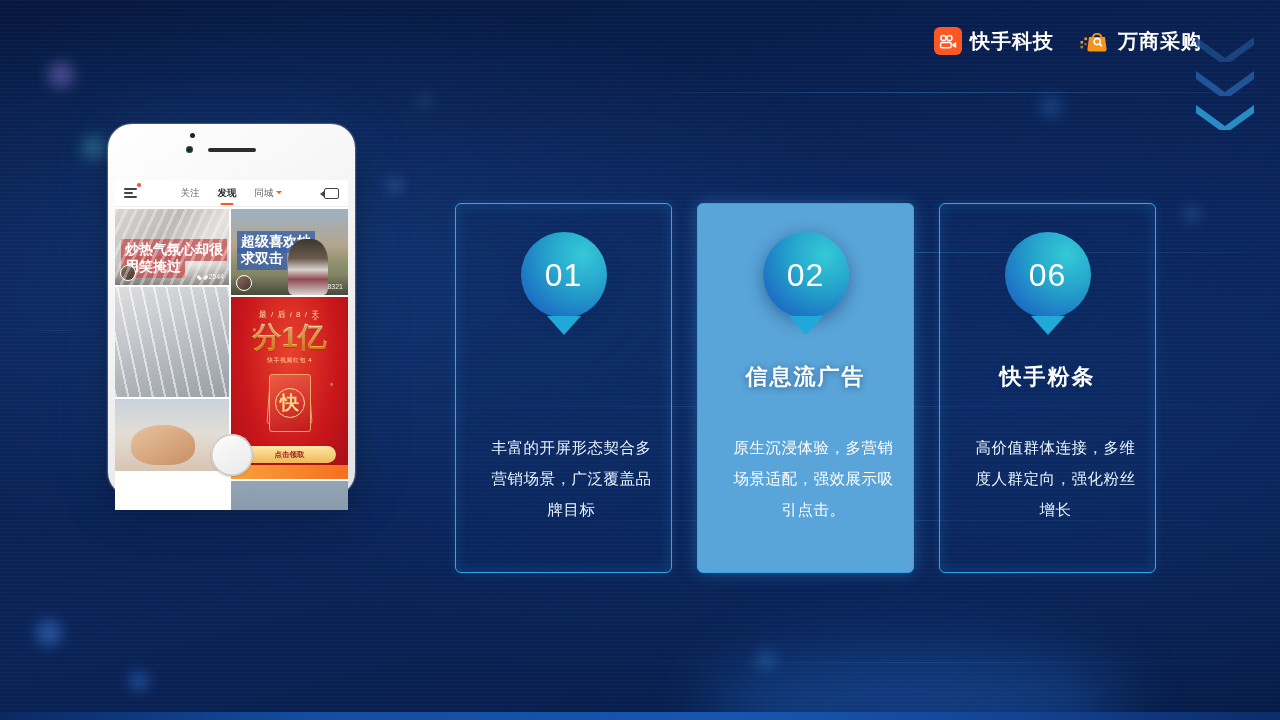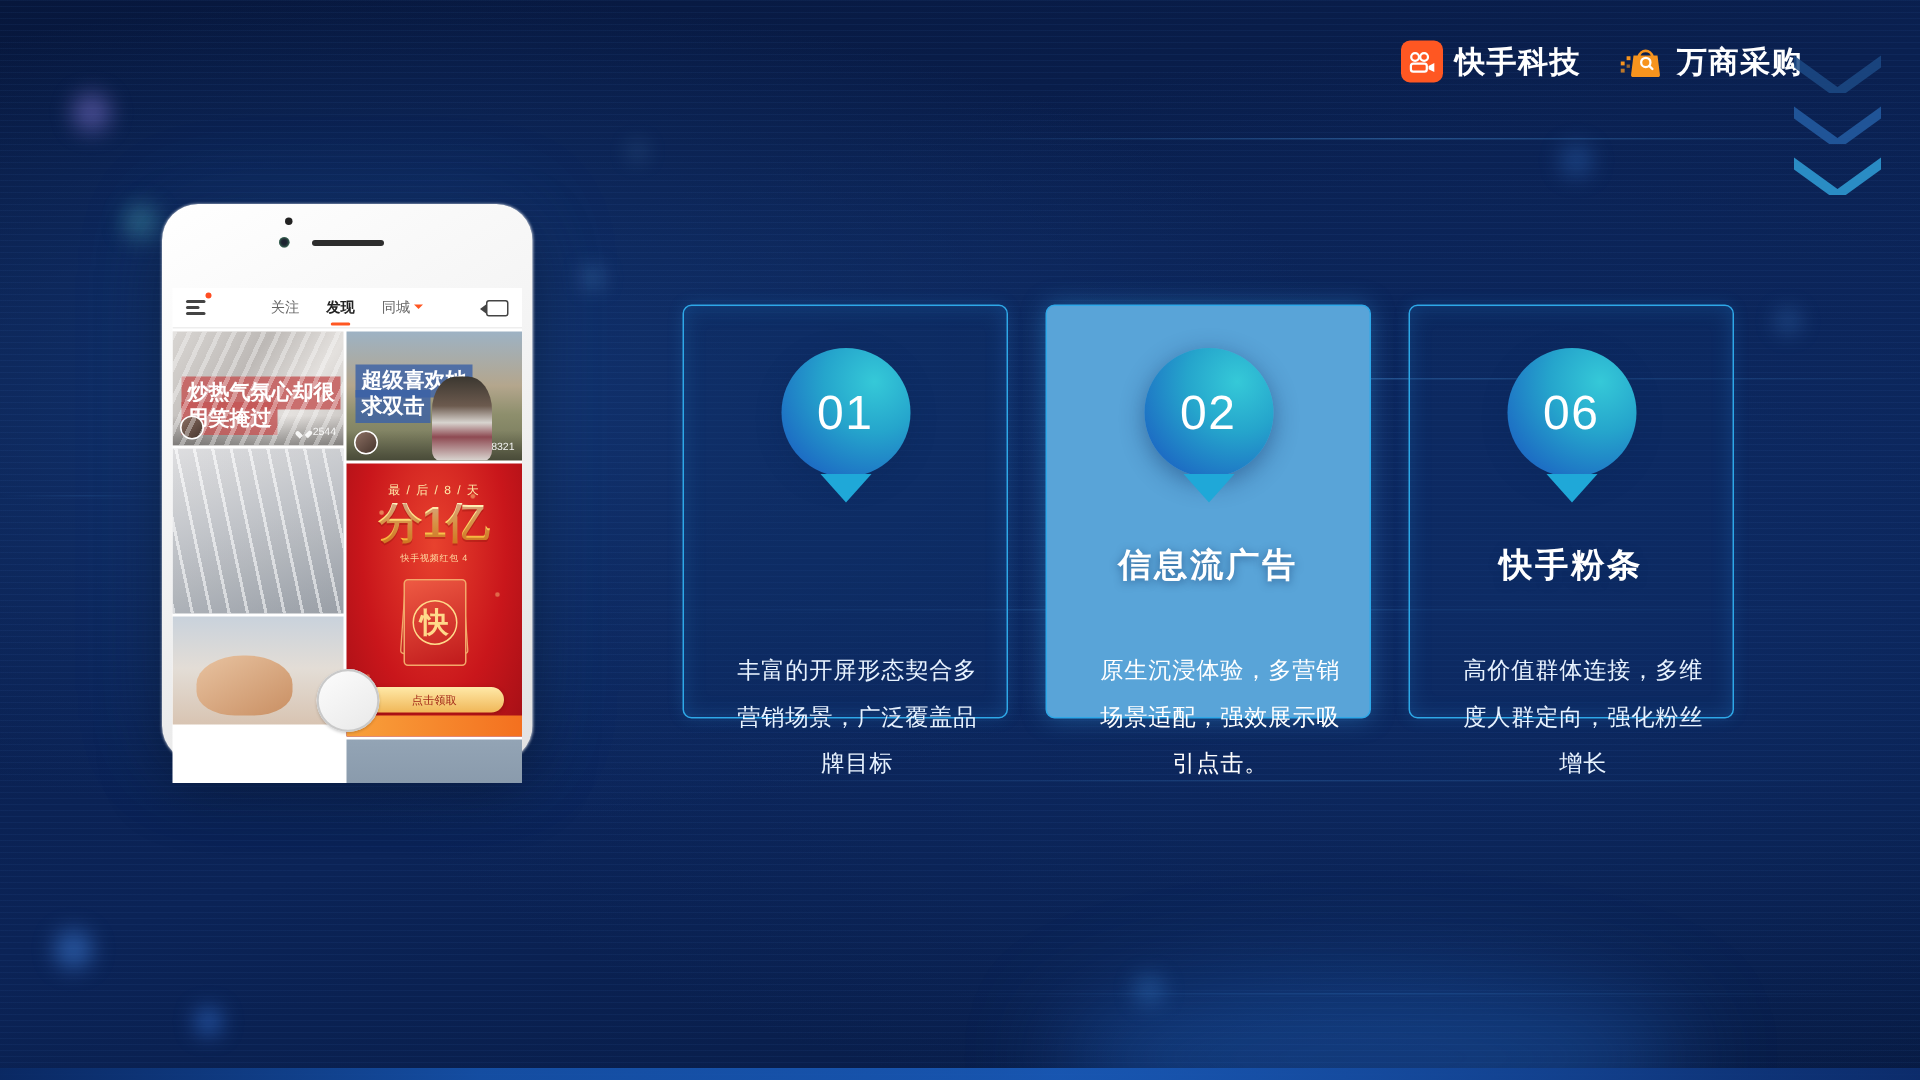--- a/index.html
+++ b/index.html
@@ -57,21 +57,21 @@
     display:flex; align-items:center; justify-content:center; }
   .logo-mark2 { width:30px; height:28px; display:flex; align-items:center; justify-content:center; }
   .logo-text { color:#ffffff; font-size:20px; font-weight:bold; letter-spacing:1px; }
 
   
   .chevrons { position:absolute; right:24px; top:34px; width:62px; }
   .chev { display:block; width:62px; height:28px; margin-bottom:6px; }
 
   
   #phone {
-    position:absolute; left:108px; top:136px; width:247px; height:372px;
+    position:absolute; left:108px; top:124px; width:247px; height:372px;
     background:linear-gradient(150deg,#ffffff 0%,#f3f3f3 46%,#e2e2e2 100%);
     border-radius:24px;
     box-shadow:0 0 2px rgba(255,255,255,.8),0 16px 42px rgba(0,0,0,.45),
                0 0 60px rgba(50,130,240,.18);
   }
   .speaker { position:absolute; left:50%; transform:translateX(-50%); top:24px;
     width:48px; height:4px; border-radius:3px; background:#2d2d2d; }
   .cam { position:absolute; left:78px; top:22px; width:7px; height:7px;
     border-radius:50%; background:#1d2230; box-shadow:inset 0 0 2px #5a7; }
   .dot-top { position:absolute; left:50%; margin-left:-42px; top:9px; width:5px; height:5px;
@@ -172,28 +172,28 @@
   .rcard.l { left:48px; transform:scale(.88) rotate(-4deg); z-index:1; }
   .rcard.r { right:48px; transform:scale(.88) rotate(4deg); z-index:1; }
   .rcard.c { width:42px; height:58px; z-index:2;
     background:linear-gradient(160deg,#ee5a43,#c01a1c); font-size:19px; }
   .rcard.c .ring { width:30px; height:30px; border-radius:50%; border:1.5px solid #ffd98a;
     display:flex; align-items:center; justify-content:center; }
   .gold-btn { position:absolute; left:50%; transform:translateX(-50%); bottom:16px;
     width:92px; height:17px; border-radius:9px;
     background:linear-gradient(to bottom,#ffe9a8,#f0b758);
     display:flex; align-items:center; justify-content:center;
-    font-size:7.5px; font-weight:normal; color:#a3291a;
+    font-size:7.5px; font-weight:bold; color:#a3291a;
     box-shadow:0 1px 3px rgba(90,10,5,.4);text-align:center; }
   .promo-foot { position:absolute; left:0; right:0; bottom:0; height:14px;
     background:linear-gradient(to right,#f8a13c,#f4701f); }
 
   
   #cards { position:absolute; left:455px; top:203px; display:flex; gap:25px; }
-  .card { width:217px; height:276px; border-radius:6px; position:relative;
+  .card { width:217px; height:370px; border-radius:6px; position:relative;
     padding:0 30px; }
   .card.dark { border:1.5px solid #2ea8e8; background:rgba(14,48,104,0.30);
     box-shadow:0 0 14px rgba(40,150,230,.22) inset, 0 0 10px rgba(40,150,230,.18); }
   .card.light { border:1.5px solid #2ea8e8; background:#59a4d8;
     box-shadow:0 0 16px rgba(60,170,240,.35); }
   .badge-wrap { position:absolute; left:50%; transform:translateX(-50%); top:28px;
     width:86px; display:flex; flex-direction:column; align-items:center; }
   .badge {
     width:86px; height:86px; border-radius:50%;
     background:radial-gradient(circle at 72% 26%,#35c9d8 0%,#25a5cc 38%,#1d6fc4 78%,#1a58b8 100%);

